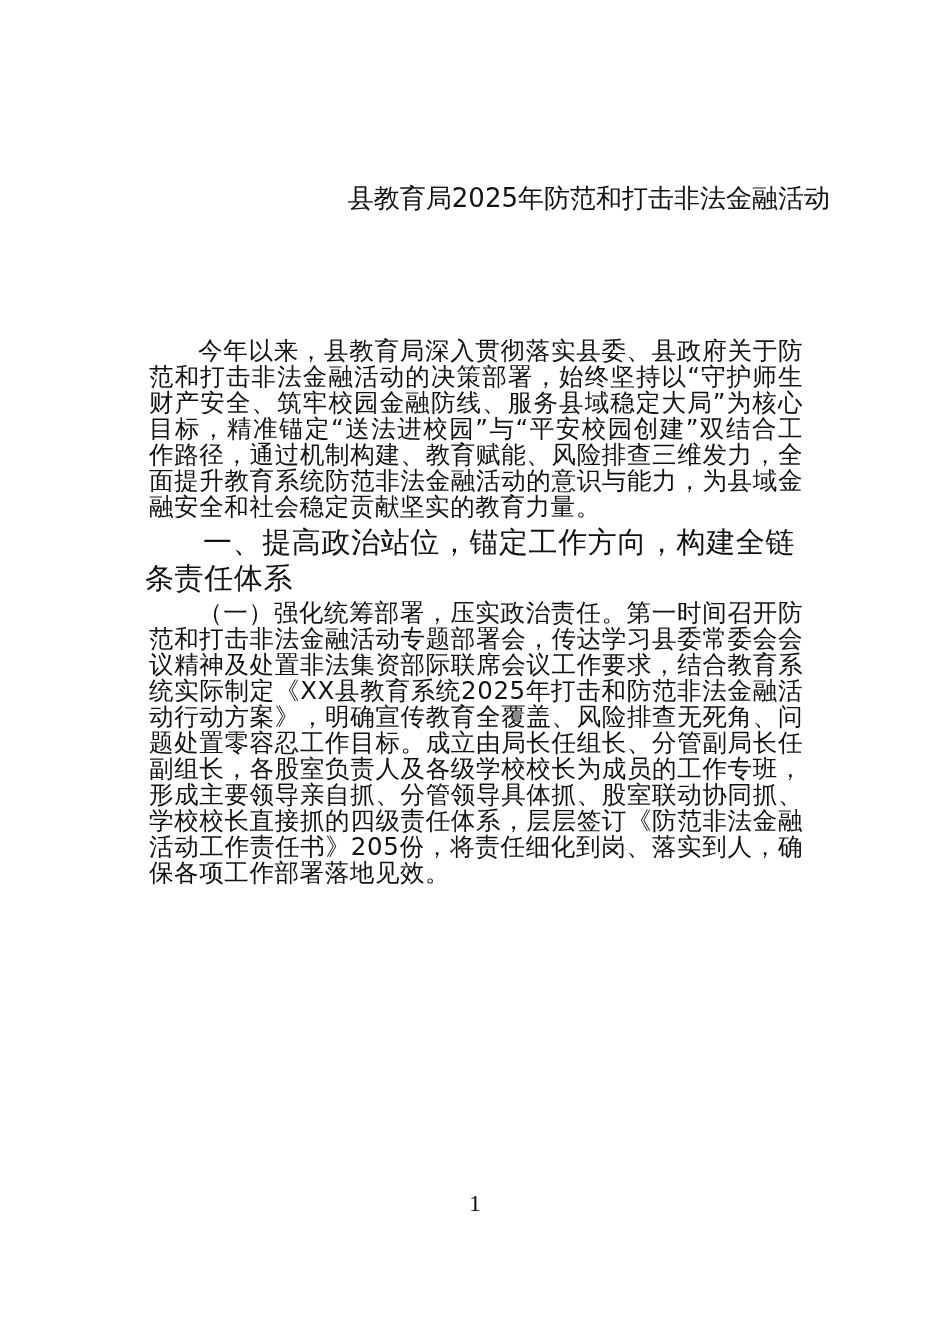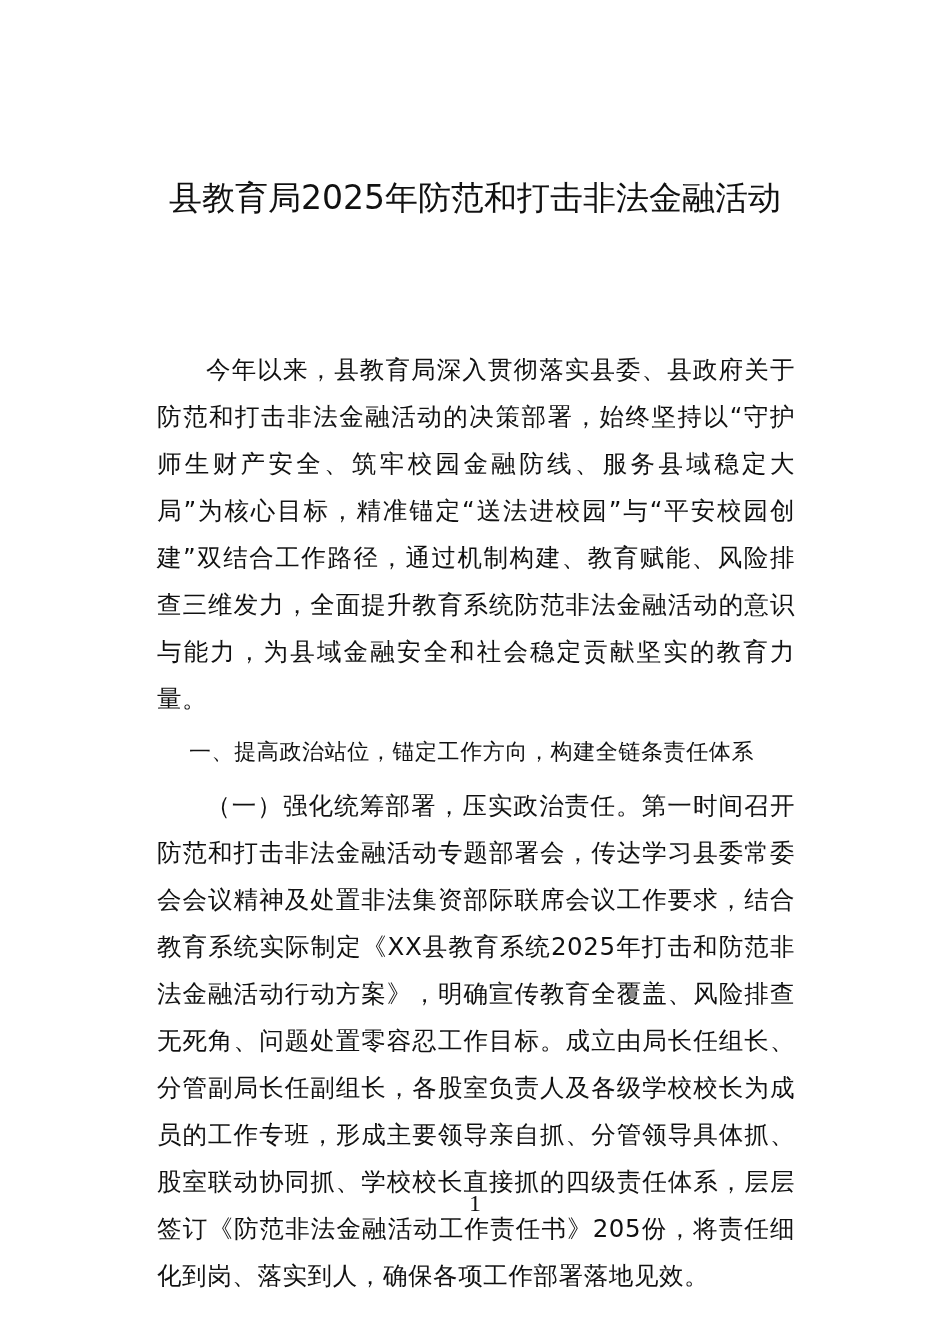--- a/index.html
+++ b/index.html
@@ -20,45 +20,45 @@
       left: 0;
       top: 0;
       width: 950px;
       height: 1344px;
       background: #ffffff;
     }
     .title {
       position: absolute;
       left: 120px;
       width: 710px;
-      text-align: center;
-      font-size: 33px;
+      text-align: right;
+      font-size: 26px;
       line-height: 64px;
       top: 166px;
       margin: 0;
       font-weight: normal;
       letter-spacing: 0px;
     }
     .body-text {
       position: absolute;
       left: 145px;
       top: 334px;
       width: 662px;
     }
     .para {
-      margin: 12px;
+      margin: 4px;
       font-size: 24.5px;
-      line-height: 47px;
+      line-height: 26px;
       text-align: justify;
       text-indent: 2em;
       letter-spacing: 0.6px;
     }
     .heading1 {
       margin: 0;
-      font-size: 22px;
+      font-size: 29px;
       line-height: 36.2px;
       text-indent: 2em;
       letter-spacing: 0.6px;
     }
     .page-number {
       position: absolute;
       left: 0;
       width: 950px;
       top: 1188px;
       text-align: center;

